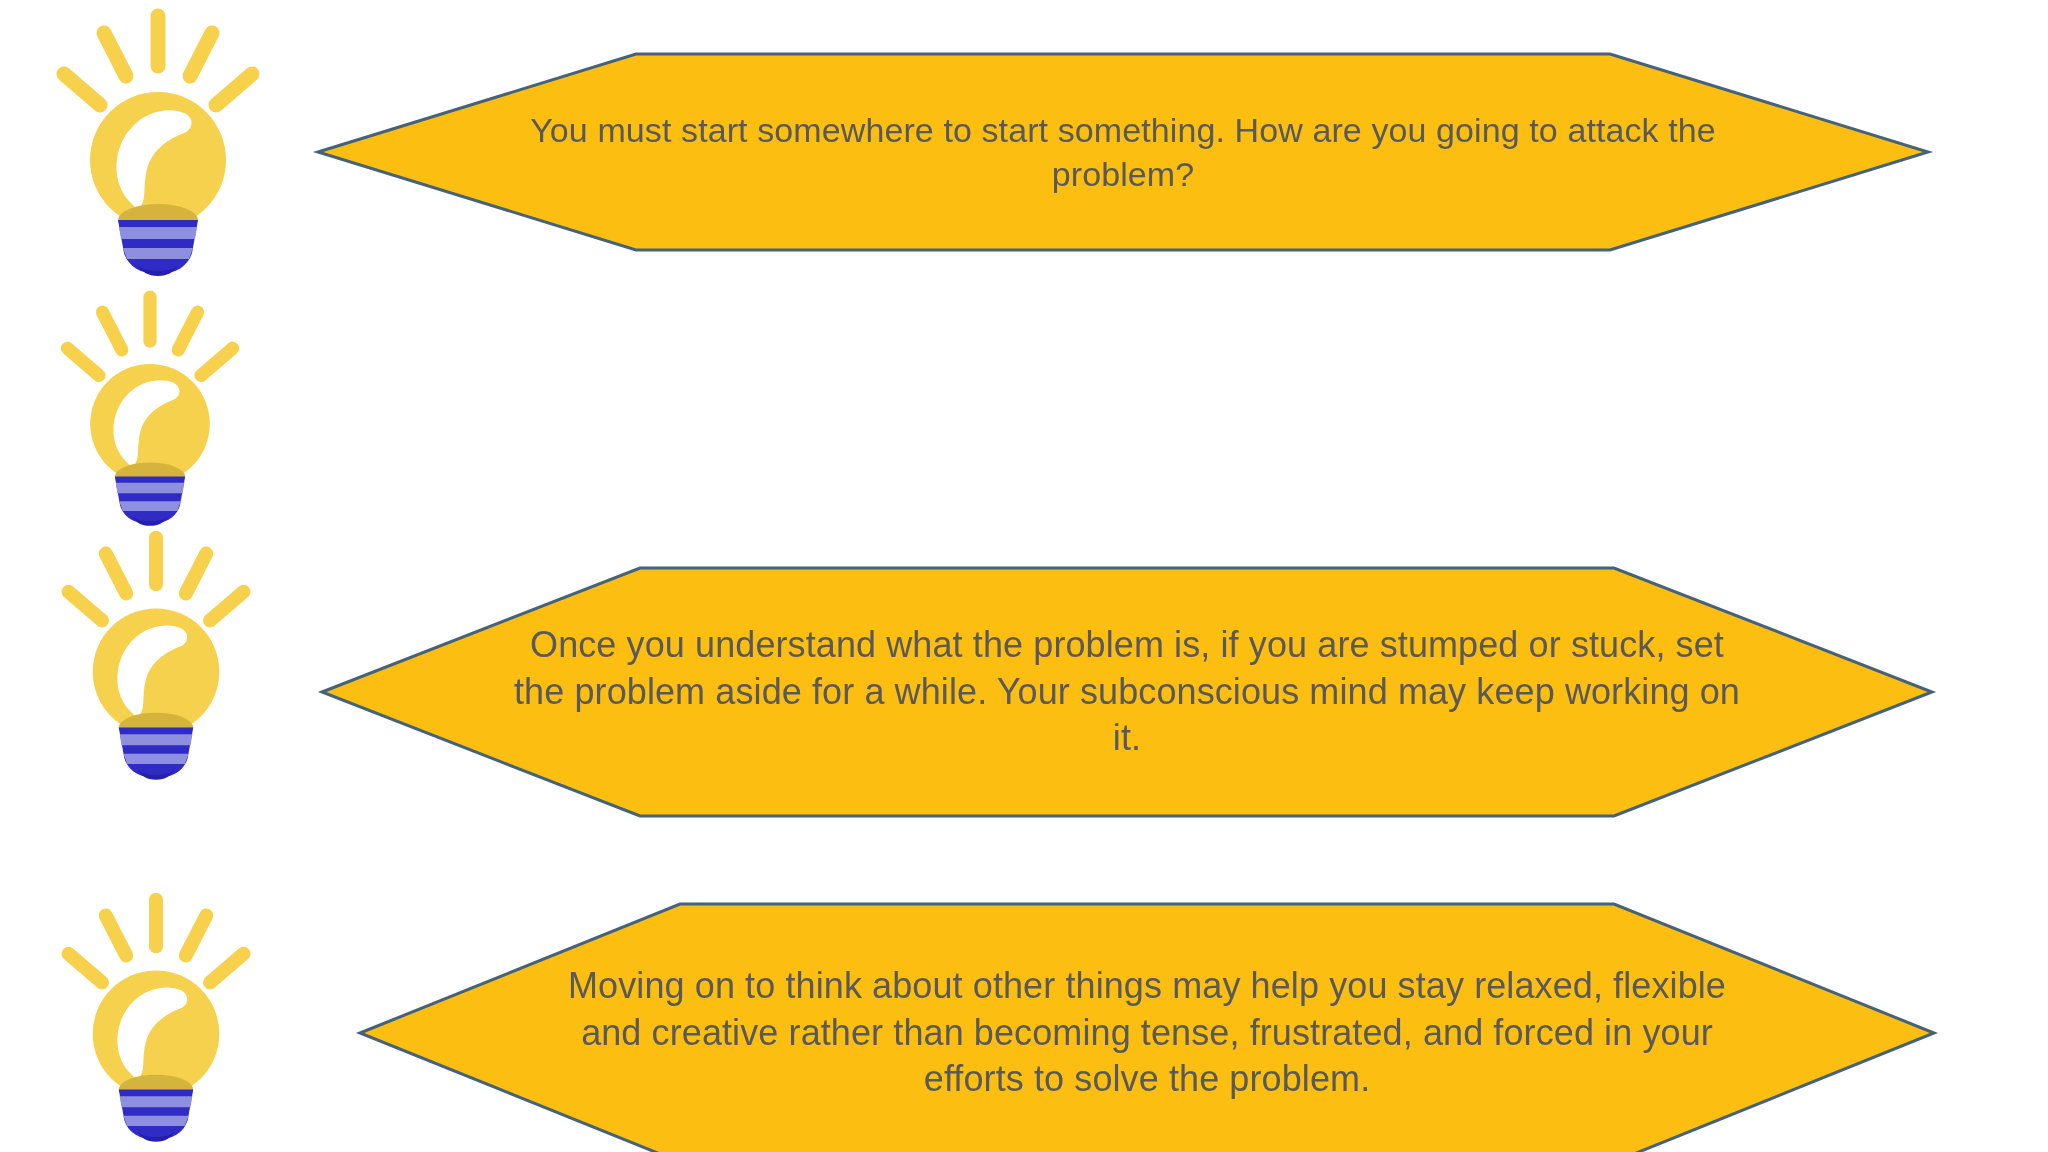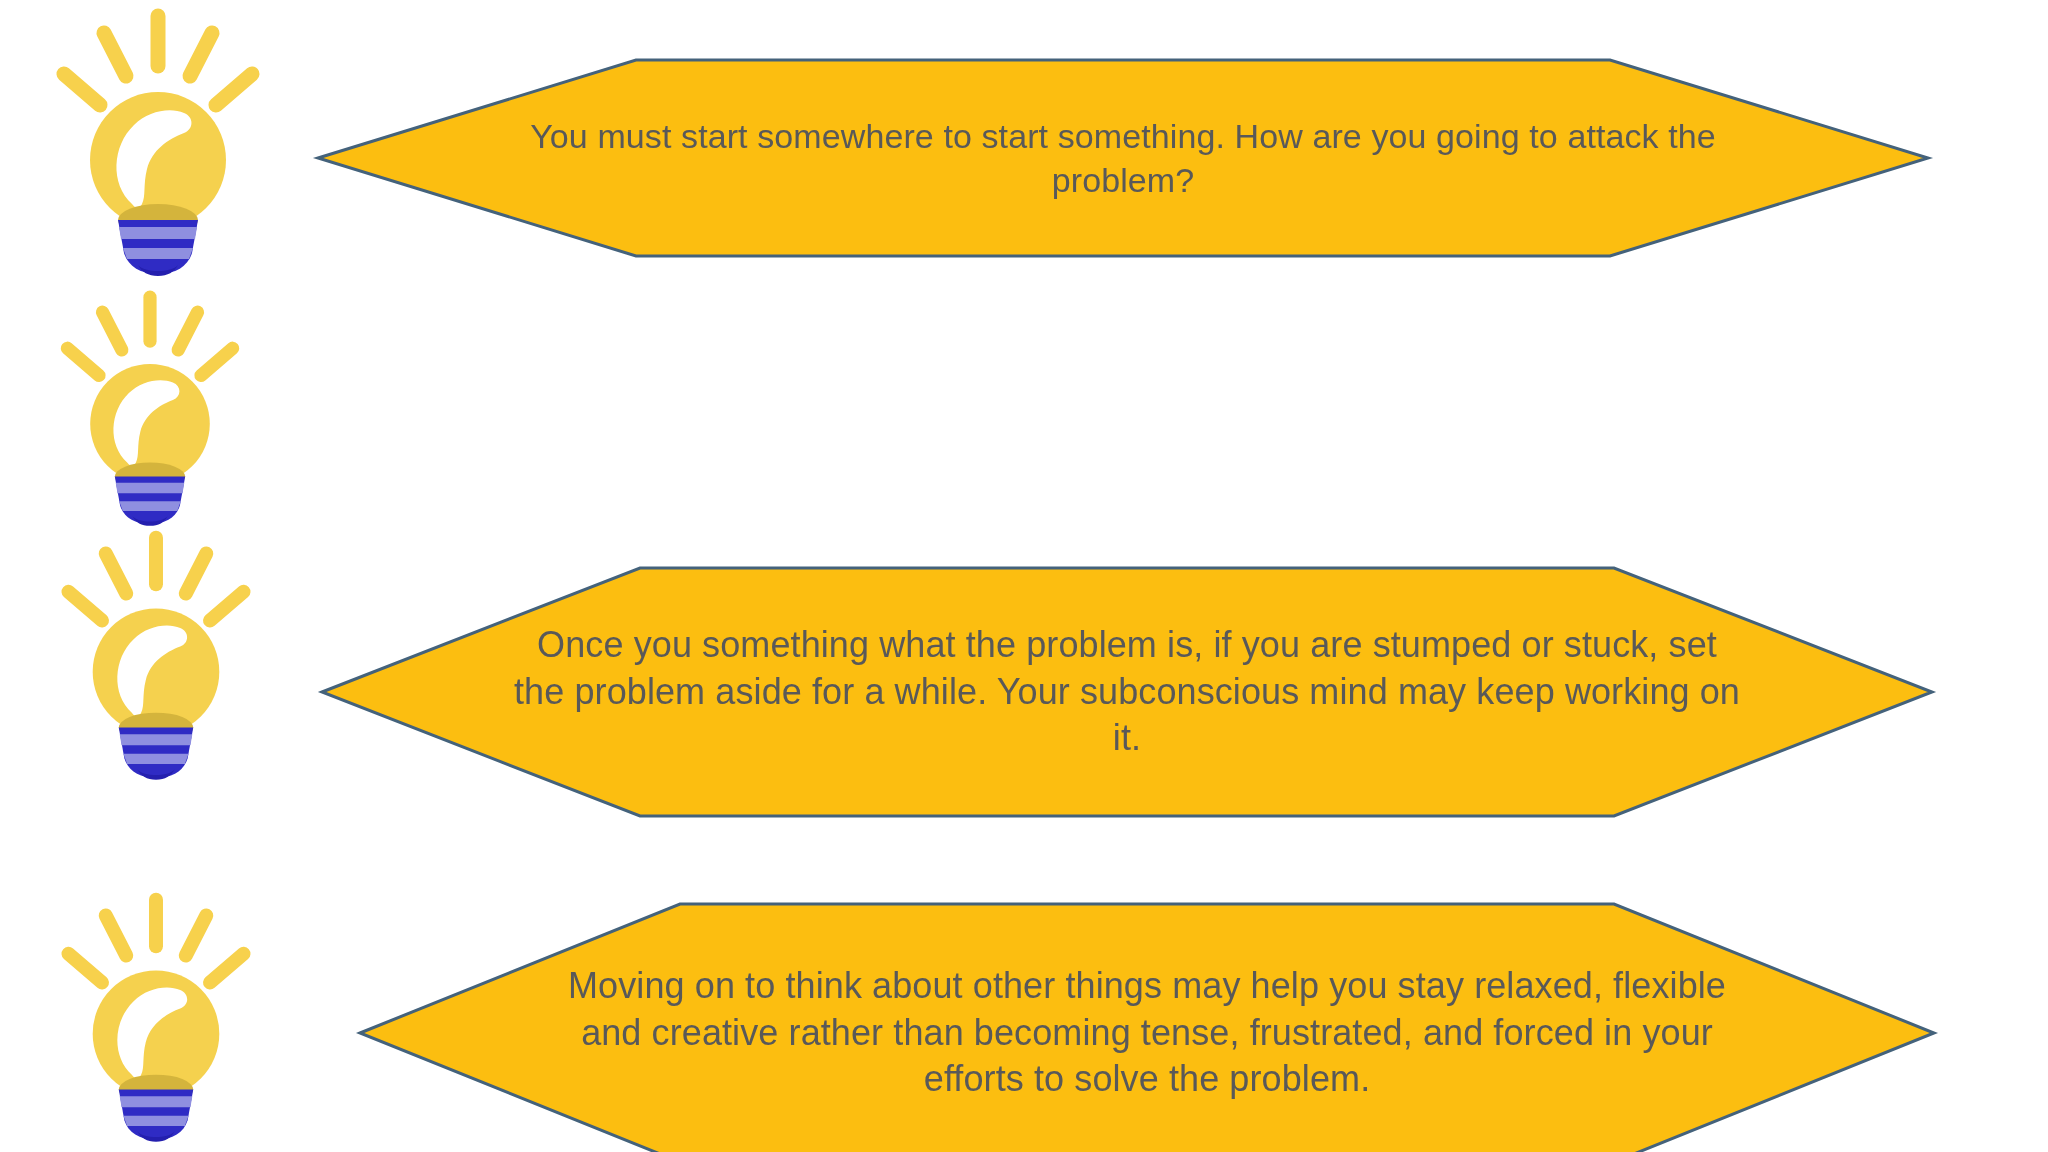--- a/index.html
+++ b/index.html
@@ -55,21 +55,21 @@
         <circle cx="116" cy="152" r="68" fill="#F5D14E"></circle>
         <path d="M 90 196 C 68 176 70 138 92 117 C 106 103 128 99 142 105 C 152 109 152 121 142 125 C 126 131 110 142 105 161 C 101 177 104 188 100 196 C 97 202 94 201 90 196 Z" fill="#FFFFFF"></path>
         <ellipse cx="116" cy="212" rx="40" ry="16" fill="#D4B43C"></ellipse>
         <path d="M 76 212 L 156 212 L 150 245 C 146 258 134 266 116 266 C 98 266 86 258 82 245 Z" fill="#2F2BC4"></path>
         <path d="M 77 219 L 155 219 L 153 231 L 79 231 Z" fill="#8F8FE0"></path>
         <path d="M 81 240 L 151 240 L 147 251 L 85 251 Z" fill="#8F8FE0"></path>
         <path d="M 96 257 C 103 265 129 265 136 257 C 132 264 126 268 116 268 C 106 268 100 264 96 257 Z" fill="#241FAE"></path>
       </svg>
     </div>
 
-    <div class="banner" style="left:318px;top:58px;width:1610px;height:200px;">
+    <div class="banner" style="left:318px;top:52px;width:1610px;height:200px;">
       <svg viewBox="0 0 1610 200" preserveAspectRatio="none" xmlns="http://www.w3.org/2000/svg">
         <polygon points="0,100 318,2 1292,2 1610,100 1292,198 318,198" fill="#FCBE10" stroke="#44627B" stroke-width="3"></polygon>
       </svg>
       <div class="txt" style="font-size:34px;">You must start somewhere to start something. How are you going to attack the problem?</div>
     </div>
   </div>
 
   <div class="row" style="top:290px;height:230px;">
 
     <div class="bulb" style="left:48px;top:0px;width:204px;height:236px;">
@@ -111,21 +111,21 @@
         <path d="M 77 219 L 155 219 L 153 231 L 79 231 Z" fill="#8F8FE0"></path>
         <path d="M 81 240 L 151 240 L 147 251 L 85 251 Z" fill="#8F8FE0"></path>
         <path d="M 96 257 C 103 265 129 265 136 257 C 132 264 126 268 116 268 C 106 268 100 264 96 257 Z" fill="#241FAE"></path>
       </svg>
     </div>
 
     <div class="banner" style="left:322px;top:46px;width:1610px;height:252px;">
       <svg viewBox="0 0 1610 252" preserveAspectRatio="none" xmlns="http://www.w3.org/2000/svg">
         <polygon points="0,126 318,2 1292,2 1610,126 1292,250 318,250" fill="#FCBE10" stroke="#44627B" stroke-width="3"></polygon>
       </svg>
-      <div class="txt" style="font-size:36px;">Once you something what the problem is, if you are stumped or stuck, set the problem aside for a while. Your subconscious mind may keep working on it.</div>
+      <div class="txt" style="font-size:36px;">Once you understand what the problem is, if you are stumped or stuck, set the problem aside for a while. Your subconscious mind may keep working on it.</div>
     </div>
   </div>
 
   <div class="row" style="top:882px;height:312px;">
 
     <div class="bulb" style="left:48px;top:10px;width:216px;height:250px;">
       <svg viewBox="0 0 232 268" xmlns="http://www.w3.org/2000/svg">
         <g stroke="#F7D14C" stroke-width="15" stroke-linecap="round" fill="none">
           <line x1="116" y1="8" x2="116" y2="58"></line>
           <line x1="62" y1="25" x2="84" y2="68"></line>

